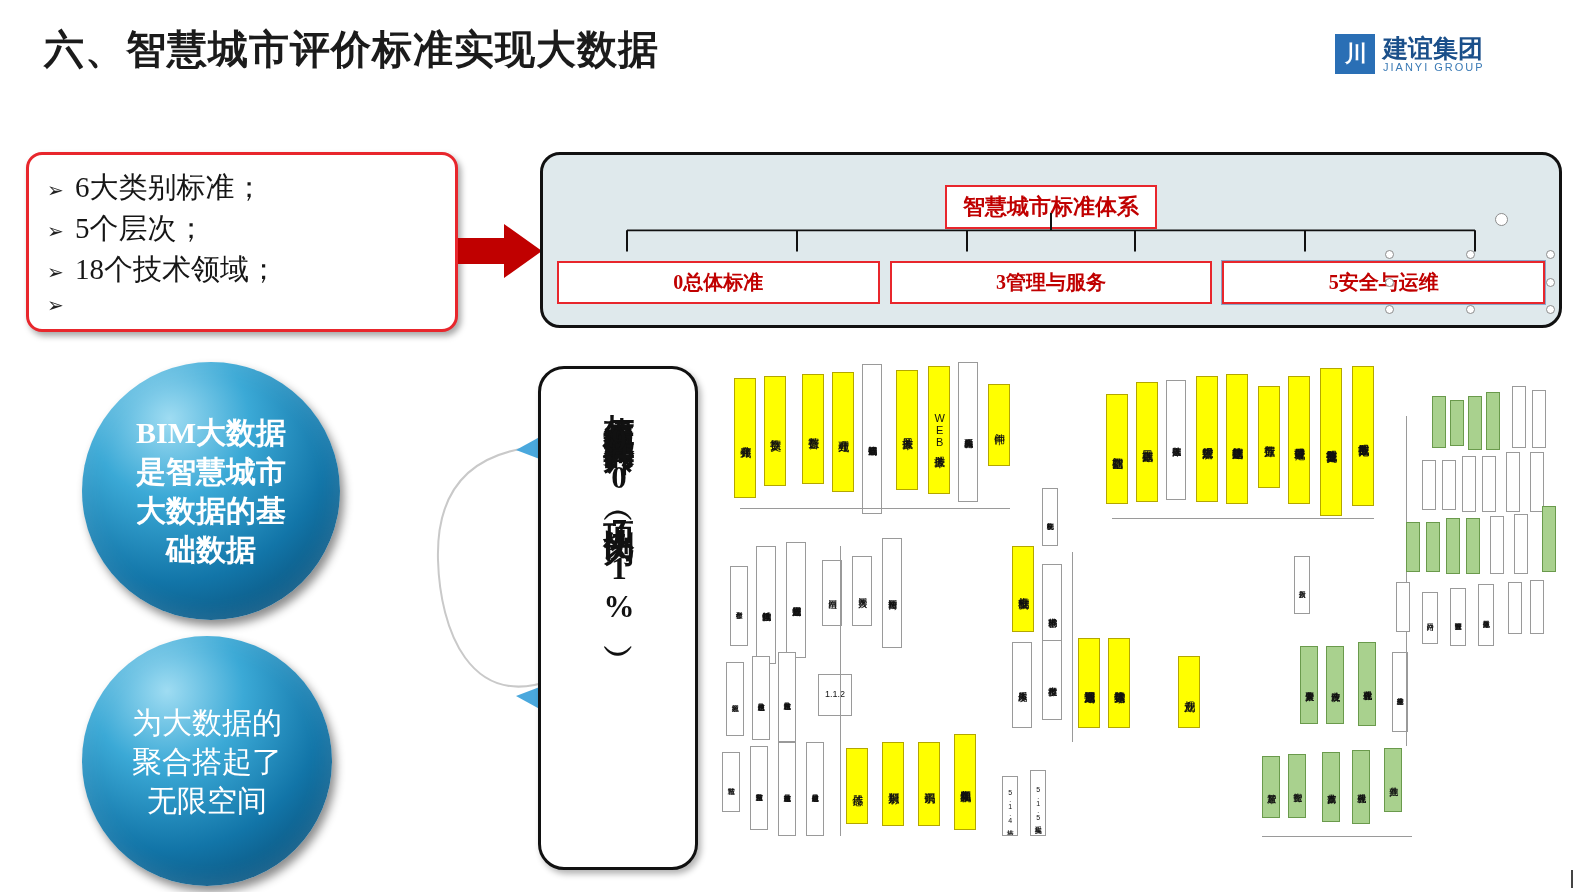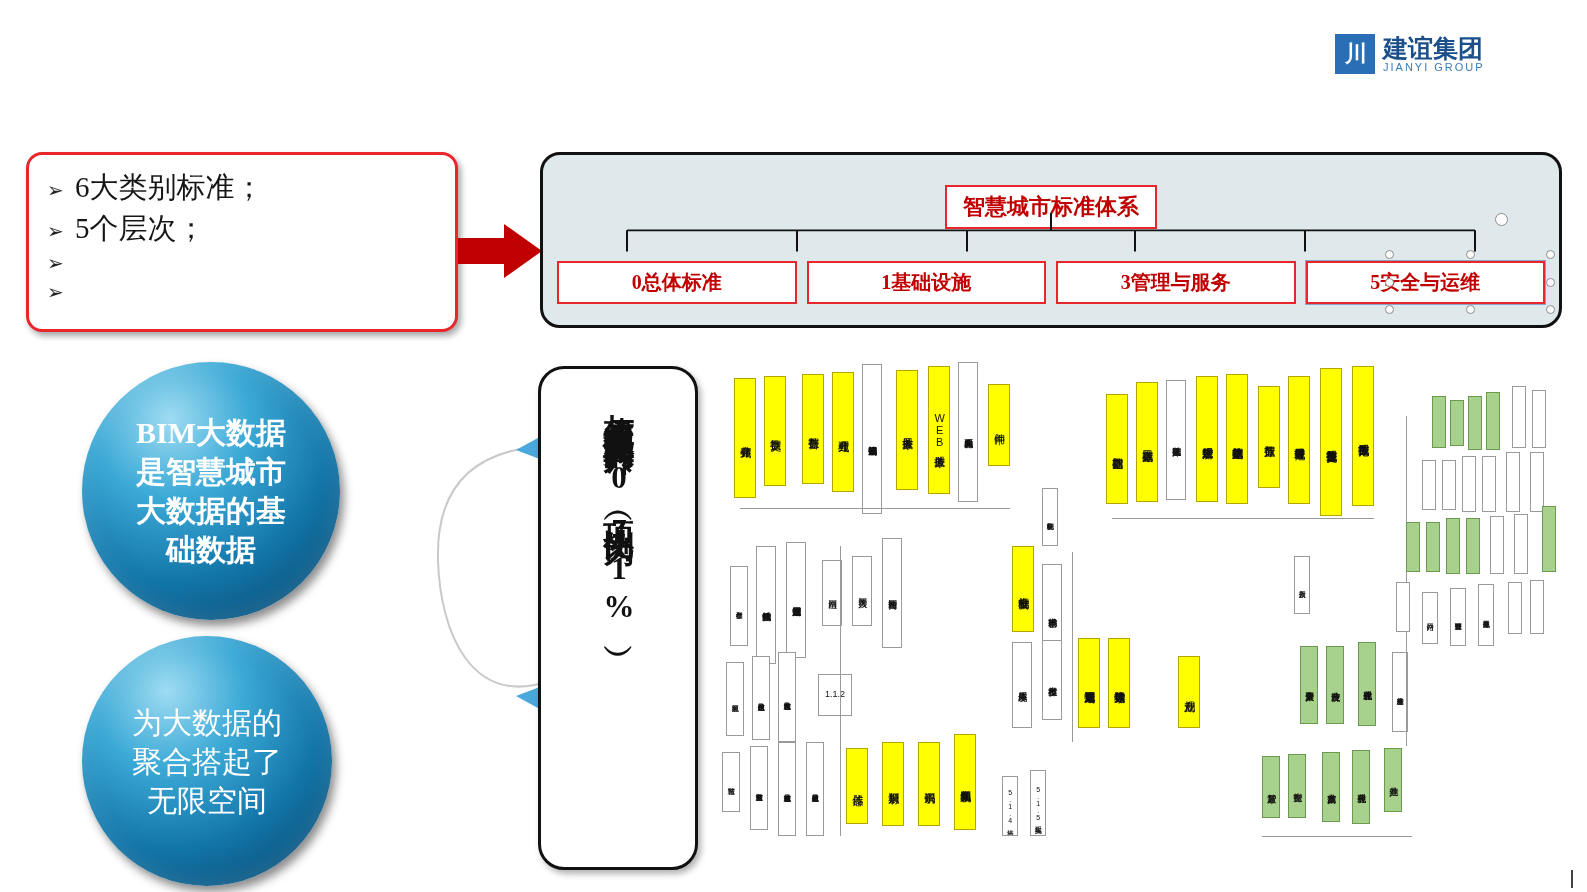--- a/index.html
+++ b/index.html
@@ -289,20 +289,21 @@
     width: 2px;
     height: 18px;
     background: #444;
   }
 </style>
 </head>
 <body>
 
 <div class="slide">
 
+  <div class="title">六、智慧城市评价标准实现大数据</div>
 
   <div class="logo-box">
     <div class="logo-mark">
       <span>川</span>
     </div>
     <div class="logo-text">
       <div class="logo-cn">建谊集团</div>
       <div class="logo-en">JIANYI GROUP</div>
     </div>
   </div>
@@ -311,20 +312,21 @@
     <div class="bullet-row">
       <span class="bullet-arrow">➢</span>
       <span>6大类别标准；</span>
     </div>
     <div class="bullet-row">
       <span class="bullet-arrow">➢</span>
       <span>5个层次；</span>
     </div>
     <div class="bullet-row">
       <span class="bullet-arrow">➢</span>
+      <span>18个技术领域；</span>
     </div>
     <div class="bullet-row">
       <span class="bullet-arrow">➢</span>
     </div>
   </div>
 
   <svg class="red-arrow" viewBox="0 0 84 58">
     <polygon points="0,16 46,16 46,2 84,29 46,56 46,42 0,42" fill="#c00000"></polygon>
   </svg>
 
@@ -337,21 +339,20 @@
       <line x1="84" y1="78" x2="84" y2="100" stroke="#111" stroke-width="2"></line>
       <line x1="254" y1="78" x2="254" y2="100" stroke="#111" stroke-width="2"></line>
       <line x1="424" y1="78" x2="424" y2="100" stroke="#111" stroke-width="2"></line>
       <line x1="592" y1="78" x2="592" y2="100" stroke="#111" stroke-width="2"></line>
       <line x1="762" y1="78" x2="762" y2="100" stroke="#111" stroke-width="2"></line>
       <line x1="932" y1="78" x2="932" y2="100" stroke="#111" stroke-width="2"></line>
     </svg>
 
     <div class="std-items">
       <div class="std-item">0总体标准</div>
-      <div class="std-item">1基础设施</div>
       <div class="std-item">3管理与服务</div>
       <div class="std-item selected">5安全与运维</div>
     </div>
 
     <div class="rot-handle" style="left:952px; top:58px;"></div>
     <div class="sel-handle" style="left:842px; top:95px;"></div>
     <div class="sel-handle" style="left:923px; top:95px;"></div>
     <div class="sel-handle" style="left:1003px; top:95px;"></div>
     <div class="sel-handle" style="left:842px; top:123px;"></div>
     <div class="sel-handle" style="left:1003px; top:123px;"></div>

